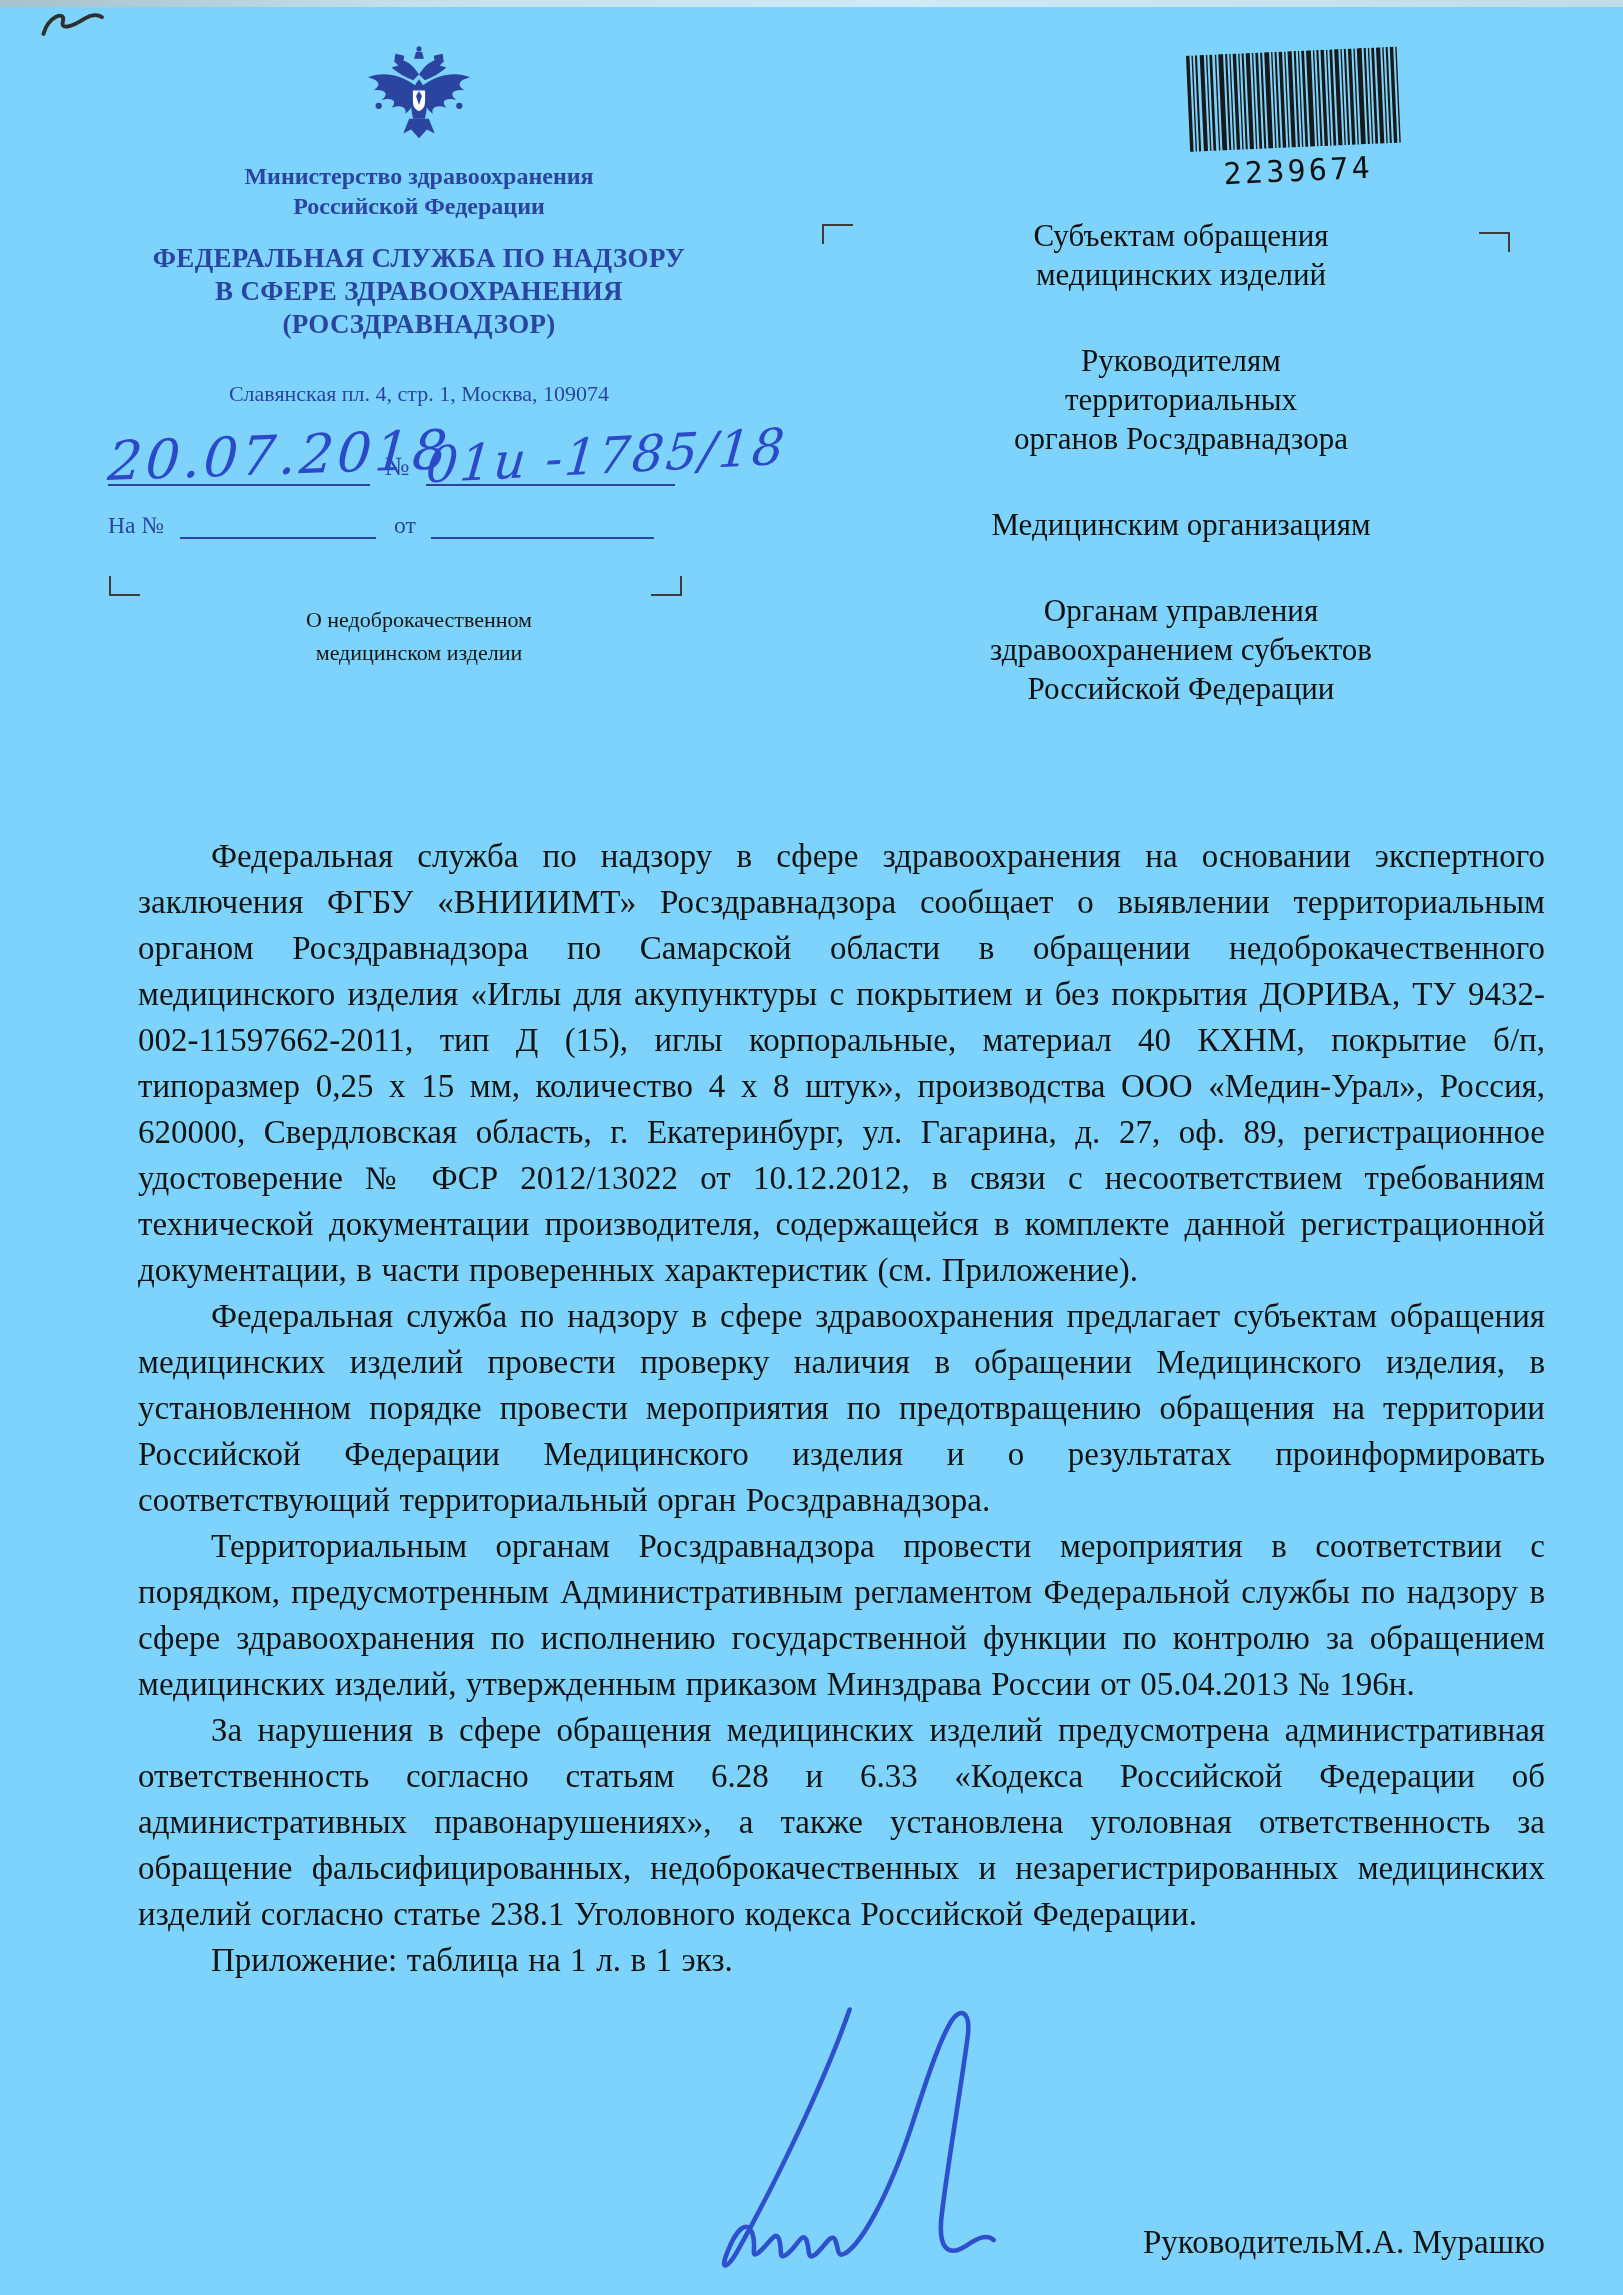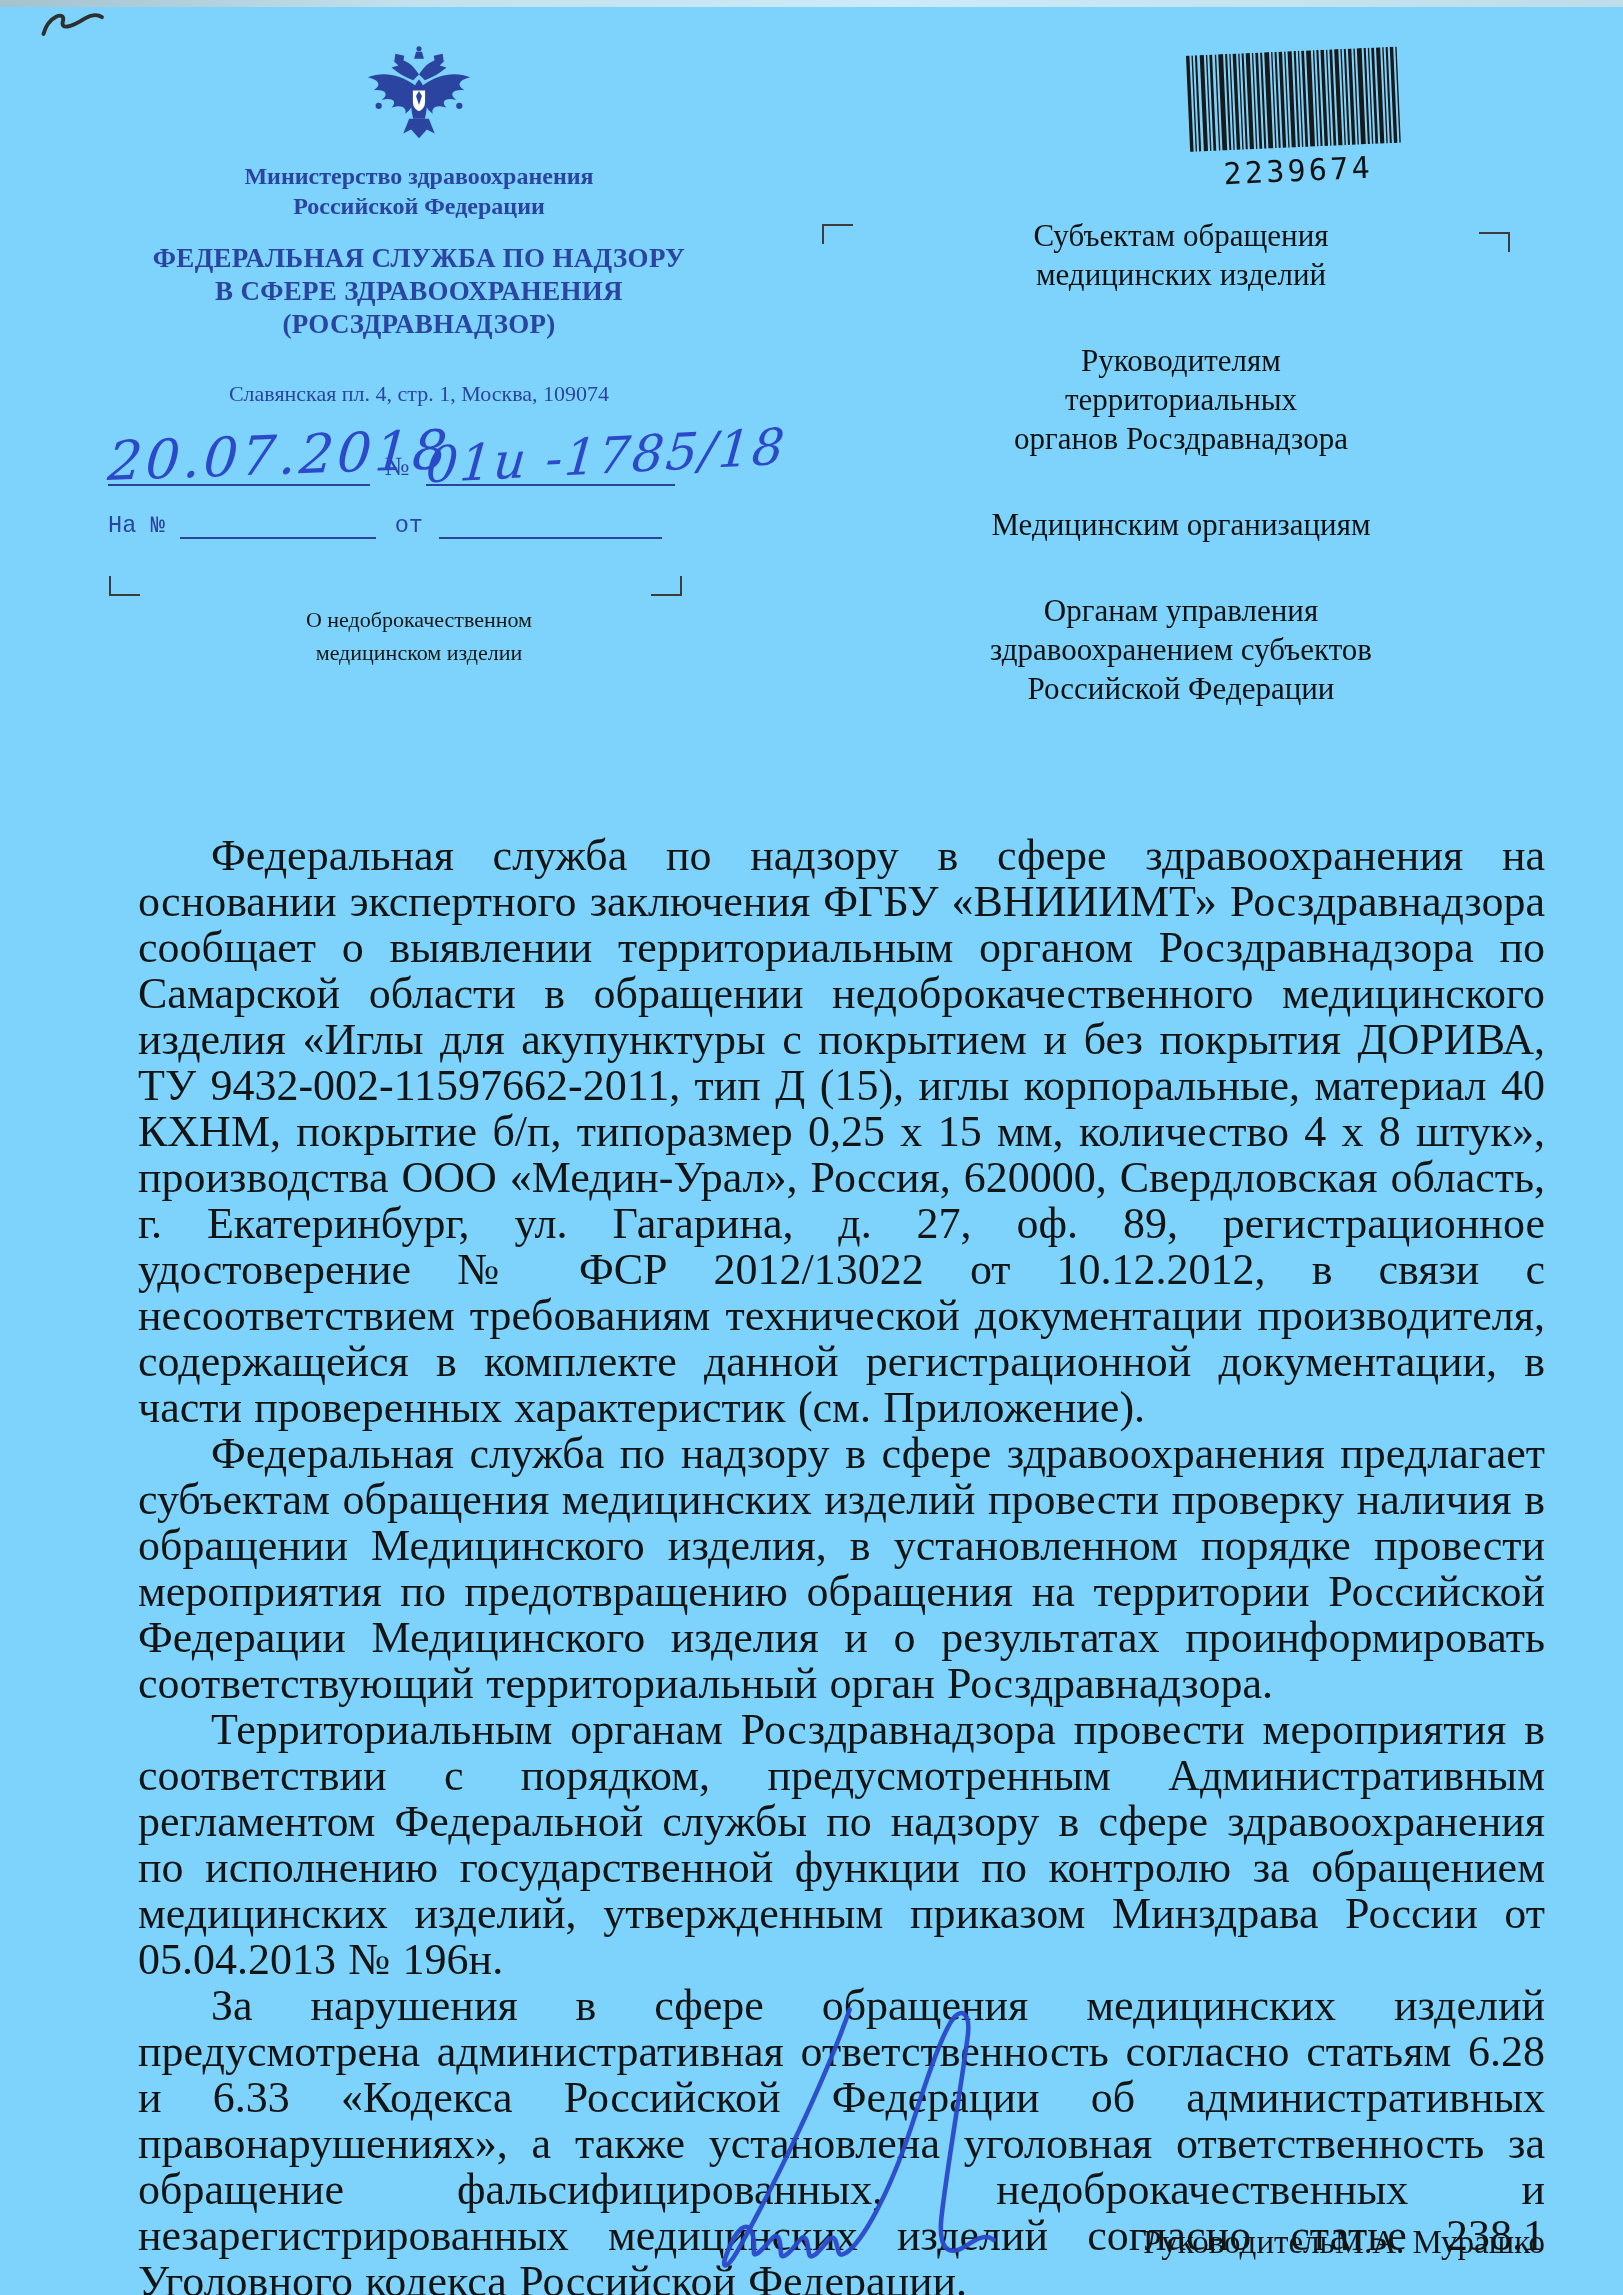--- a/index.html
+++ b/index.html
@@ -23,21 +23,21 @@
   
   .date-row{margin-top:19.6px;display:flex;align-items:flex-end;text-align:left;}
   .u-line{border-bottom:2px solid #2a44a0;}
   .date-line{width:262px;text-align:center;}
   .num-line{width:249px;text-align:center;margin-left:17px;}
   .num-sign{font-size:26px;color:#2a44a0;padding:0 0 3.9px 14.4px;}
   .hw{font-family:"DejaVu Serif",serif;font-style:italic;color:#2b49c9;white-space:nowrap;display:inline-block;}
   .hw-date{font-size:54px;line-height:56px;letter-spacing:3.3px;transform:rotate(-2deg) skewX(-6deg);}
   .hw-num{font-size:50px;line-height:55px;letter-spacing:2px;transform:rotate(-3deg) skewX(-8deg);}
 
-  .reply-row{margin-top:22px;display:flex;align-items:flex-end;font-size:23.6px;color:#2a44a0;text-align:left;font-family:Liberation Mono, monospace;}
+  .reply-row{margin-top:22px;display:flex;align-items:flex-end;font-size:23.6px;color:#2a44a0;text-align:left;}
   .reply-row .u-line{height:29px;}
   .reply-line1{width:196px;margin-left:15.7px;}
   .reply-line2{width:223px;margin-left:15.7px;}
   .reply-from{margin-left:18.3px;}
 
   .subject{margin-top:64px;font-size:22px;line-height:33px;color:#161616;}
 
   
   .mark{position:absolute;width:29px;height:18.3px;border:0 solid #3c3c3c;}
   .mark-bl{left:109px;top:576px;border-left-width:2px;border-bottom-width:2px;}
@@ -48,21 +48,21 @@
   
   .barcode-wrap{position:absolute;left:1186px;top:51px;width:220px;transform:rotate(-2.5deg);text-align:center;}
   .barcode-num{font-family:"DejaVu Sans Mono",monospace;font-size:30px;letter-spacing:3.3px;color:#111;margin-top:-2.6px;}
 
   
   .recipients{position:absolute;left:844px;top:216px;width:674px;text-align:center;}
   .recipient{font-size:31px;line-height:39px;margin-bottom:47px;color:#111;}
 
   
   .body-text{position:absolute;left:138px;top:833px;width:1407px;}
-  .body-text p{margin:0;font-size:44px;line-height:46px;text-align:justify;text-indent:73px;word-spacing:1.3px;color:#141414;}
+  .body-text p{margin:0;font-size:33px;line-height:46px;text-align:justify;text-indent:73px;word-spacing:1.3px;color:#141414;}
 
   
   .sig-row{position:absolute;left:138px;top:2224px;width:1407px;display:flex;justify-content:flex-end;font-size:33px;color:#141414;}
   .sig-svg{position:absolute;left:674px;top:1982px;width:511px;height:313px;}
   .penmark{position:absolute;left:38px;top:7.9px;width:72px;height:39px;}
 </style>
 </head>
 <body>
 
 <div class="page">

